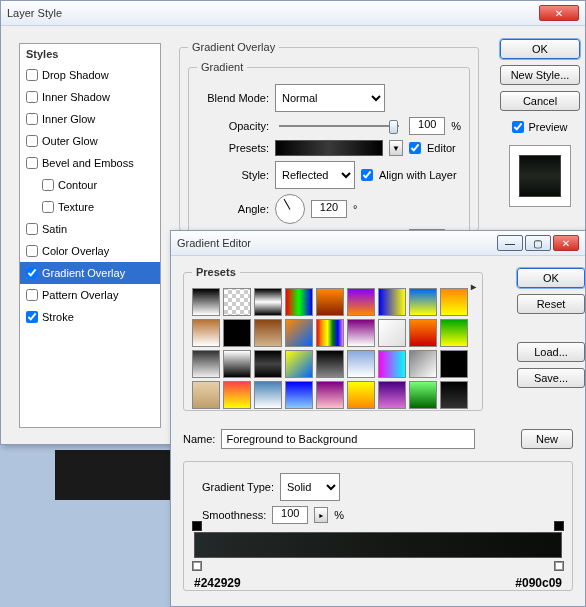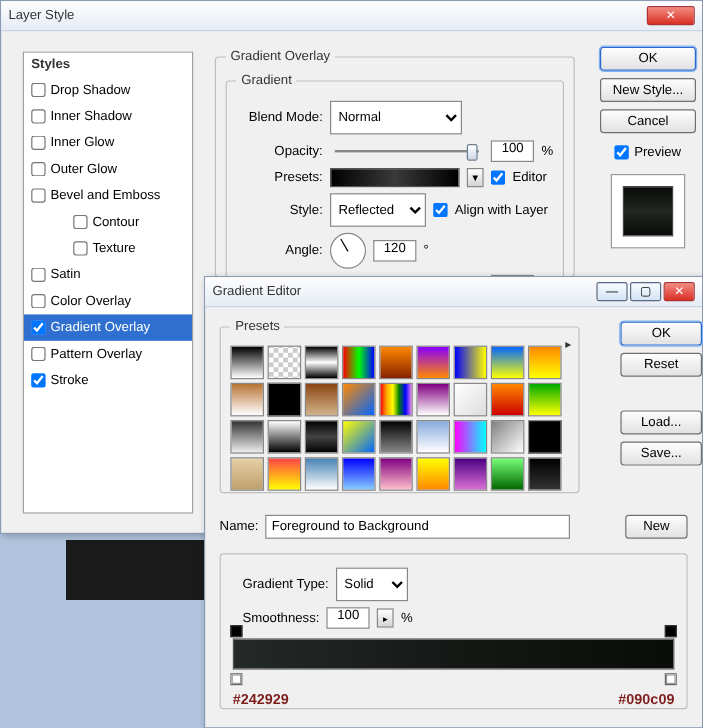--- a/index.html
+++ b/index.html
@@ -8,21 +8,21 @@
 .dlg { position: absolute; background: #f0f0f0; border: 1px solid #8b9bb4; box-shadow: 2px 2px 6px rgba(0,0,0,.25); }
 .titlebar { height: 25px; background: linear-gradient(#fdfdfd,#e6ecf5); display: flex; align-items: center; padding: 0 6px; border-bottom: 1px solid #c5d3e6; }
 .titlebar .ttl { color: #333; }
 .titlebar .winbtns { margin-left: auto; display: flex; gap: 2px; }
 .winbtn { width: 26px; height: 16px; border: 1px solid #5a6a84; border-radius: 2px; display: flex; align-items: center; justify-content: center; font-size: 10px; background: linear-gradient(#f7fbff,#d5e3f3); }
 .winbtn.close { background: linear-gradient(#f28b82,#d93025); color: #fff; border-color: #a33; width: 40px; }
 .styles-col { position: absolute; top: 42px; left: 18px; width: 142px; height: 385px; border: 1px solid #a0a0a0; background: #fff; }
 .styles-hdr { padding: 4px 6px; font-weight: bold; color: #333; background: #fff; }
 .blending { padding: 4px 6px; border-top: 1px solid #c0c0c0; border-bottom: 1px solid #c0c0c0; background: #fff; }
 .style-item { display: flex; align-items: center; gap: 4px; padding: 5px 6px; }
-.style-item.sub { padding-left: 22px; margin-left: 19px; }
+.style-item.sub { padding-left: 22px; }
 .style-item.sel { background: #2f6fcf; color: #fff; }
 .style-item input[type=checkbox] { width: 12px; height: 12px; }
 fieldset { border: 1px solid #c0c0c0; border-radius: 3px; padding: 6px 8px 10px; margin: 0; }
 fieldset > legend { padding: 0 4px; color: #333; }
 .overlay-fs { position: absolute; top: 40px; left: 178px; width: 300px; height: 190px; }
 .inner-fs { margin-top: 2px; padding: 6px 8px; }
 .row { display: flex; align-items: center; margin: 5px 0; gap: 6px; }
 .row .lbl { width: 72px; text-align: right; }
 select, .dropdown { background: #fff; border: 1px solid #888; height: 28px; padding: 0 2px; }
 .slider-track { flex: 1; height: 2px; background: #888; position: relative; margin: 0 4px; }
@@ -34,33 +34,33 @@
 .angle-dial .hand { position: absolute; left: 50%; top: 50%; width: 12px; height: 1px; background: #000; transform-origin: left center; transform: rotate(-120deg); }
 .btn-col { position: absolute; top: 38px; right: 0; width: 85px; display: flex; flex-direction: column; gap: 6px; padding-right: 5px; }
 .btn { height: 20px; border: 1px solid #707070; border-radius: 3px; background: linear-gradient(#fdfdfd,#e2e2e2); text-align: center; line-height: 18px; cursor: pointer; }
 .btn.default { border: 1px solid #2a69c9; outline: 1px solid #7fb1f0; }
 .prev-row { display: flex; align-items: center; gap: 4px; margin-top: 4px; justify-content: center; }
 .preview-box { width: 62px; height: 62px; border: 1px solid #999; background: #fff; margin: 6px auto 0; display: flex; align-items: center; justify-content: center; }
 .preview-inner { width: 42px; height: 42px; background: linear-gradient(to bottom,#080b08,#222722,#080b08); border: 1px solid #444; }
 .ge-dlg { top: 230px; left: 170px; width: 416px; height: 377px; z-index: 10; }
 .ge-body { padding: 10px 12px; position: relative; height: calc(100% - 25px); }
 .ge-btns { position: absolute; top: 12px; right: 0; width: 68px; display: flex; flex-direction: column; gap: 6px; }
-.presets-fs { width: 300px; height: 145px; }
+.presets-fs { width: 300px; height: 145px; font-weight: bold; }
 .preset-grid { display: grid; grid-template-columns: repeat(9,28px); gap: 3px; margin-top: 4px; }
 .preset { width: 28px; height: 28px; border: 1px solid #888; }
 .more-arrow { position: absolute; top: 3px; right: 6px; font-size: 10px; color: #333; }
 .name-row { display: flex; align-items: center; gap: 6px; margin-top: 18px; }
 .name-row input { flex: 0 0 254px; height: 20px; border: 1px solid #888; padding: 0 4px; background: #fff; }
 .gtype-fs { margin-top: 12px; width: 390px; height: 130px; }
 .grad-bar-wrap { position: relative; margin: 8px 2px 0; }
 .grad-bar { height: 26px; border: 1px solid #555; background: linear-gradient(to right,#242929,#151815,#090c09); }
 .opstop { position: absolute; top: -11px; width: 10px; height: 10px; background: #000; border: 1px solid #333; }
 .colstop { position: absolute; bottom: -13px; width: 10px; height: 10px; background: #fff; border: 1px solid #666; }
 .colstop .house { width: 8px; height: 8px; border: 1px solid #999; background: #fff; }
-.hex { color: #7f1d1d; font-weight: bold; font-size: 12px; margin-top: 18px; }
+.hex { color: #000000; font-weight: bold; font-size: 12px; margin-top: 18px; }
 .chk { width: 12px; height: 12px; }
 </style>
 </head>
 <body>
 
 <div class="dark-bg"></div>
 
 <div class="dlg" style="top:0; left:0; width:586px; height:445px;">
   <div class="titlebar">
     <span class="ttl">Layer Style</span>

